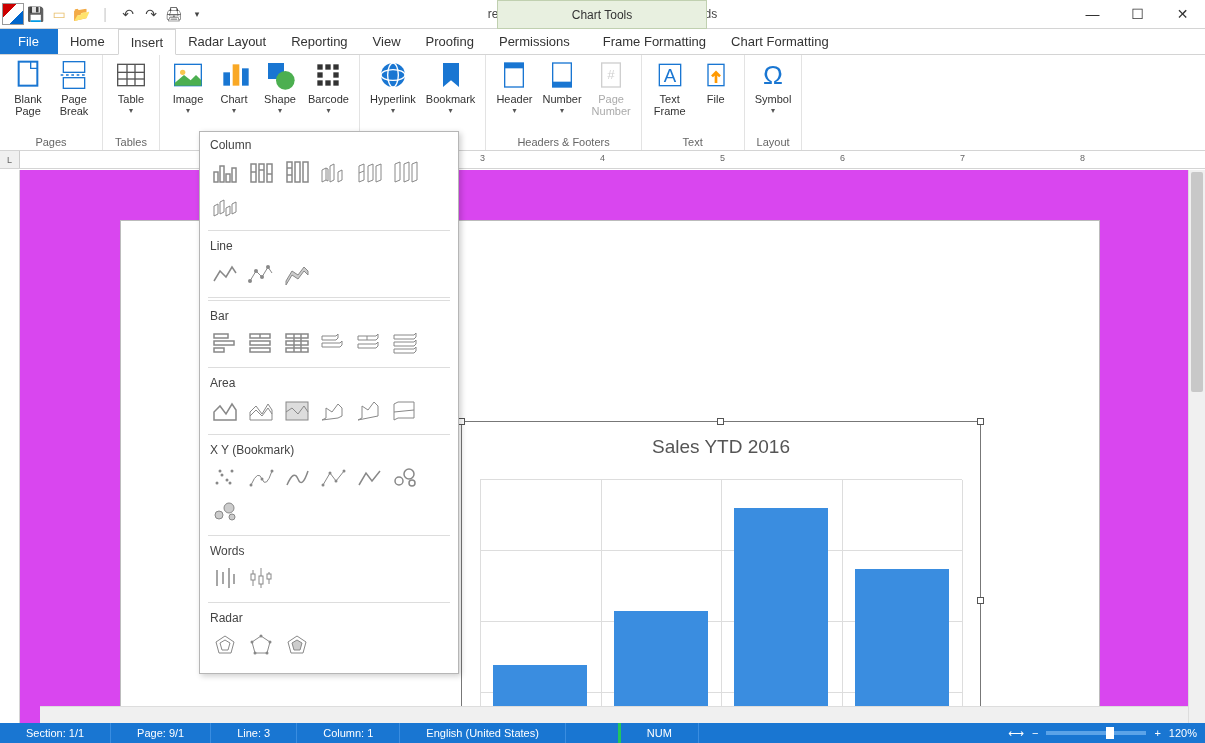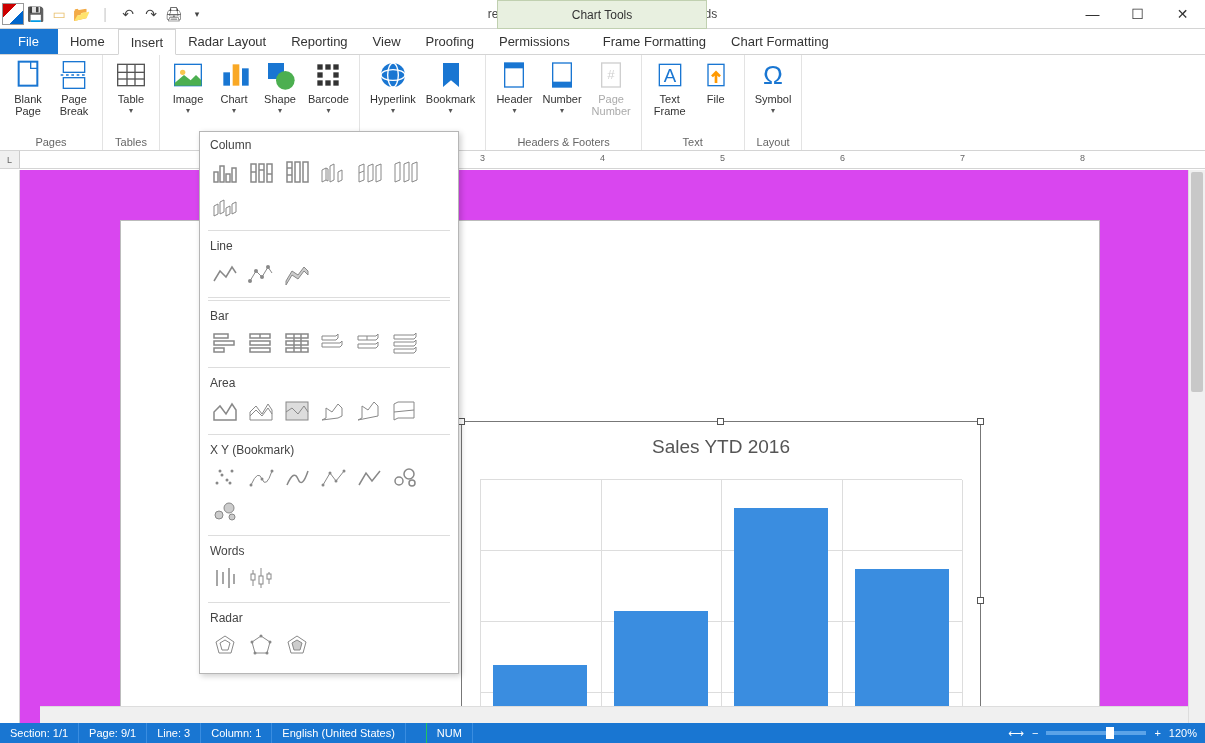--- a/index.html
+++ b/index.html
@@ -60,21 +60,21 @@
 .chart-dropdown { position:absolute; left:199px; top:131px; width:260px; border:1px solid #b6b6b6; background:#fff; box-shadow:2px 2px 6px rgba(0,0,0,.2); z-index:100; font-size:12px; color:#444; padding-bottom:6px; max-height:592px; overflow:hidden; }
 .cd-section { padding:6px 10px 8px 10px; }
 .cd-title { margin-bottom:6px; }
 .cd-row { display:flex; gap:6px; flex-wrap:wrap; }
 .cd-item { width:30px; height:28px; display:flex; align-items:center; justify-content:center; cursor:pointer; color:#888; }
 .cd-item svg { width:26px; height:24px; }
 .cd-sep { height:1px; background:#ddd; margin:2px 8px; }
 
 
 .statusbar { position:absolute; bottom:0; left:0; right:0; height:20px; background:#1976d2; color:#fff; font-size:11px; display:flex; align-items:center; }
-.sb-cell { padding:0 10px; border-right:1px solid #3a8de0; height:100%; display:flex; align-items:center; }
+.sb-cell { padding:0 26px; border-right:1px solid #3a8de0; height:100%; display:flex; align-items:center; }
 .sb-spacer { flex:1; }
 .sb-right { display:flex; align-items:center; gap:8px; padding-right:8px; }
 .zoom-slider { width:100px; height:4px; background:#5ba3e8; position:relative; }
 .zoom-thumb { position:absolute; width:8px; height:12px; background:#fff; top:-4px; left:60px; }
 
 svg { overflow:visible; }
 </style>
 </head>
 <body>
 
@@ -698,21 +698,21 @@
   </div>
 </div>
 
 <div class="statusbar">
   <div class="sb-cell">Section: 1/1</div>
   <div class="sb-cell">Page: 9/1</div>
   <div class="sb-cell">Line: 3</div>
   <div class="sb-cell">Column: 1</div>
   <div class="sb-cell">English (United States)</div>
   <div class="sb-cell" style="border:none"></div>
-  <div class="sb-cell" style="border-left:1px solid #22c55e">NUM</div>
+  <div class="sb-cell" style="border-left:3px solid #22c55e">NUM</div>
   <div class="sb-spacer"></div>
   <div class="sb-right">
     <span>⟷</span>
     <span>−</span>
     <div class="zoom-slider">
         <div class="zoom-thumb"></div>
       </div>
     <span>+</span>
     <span>120%</span>
   </div>

